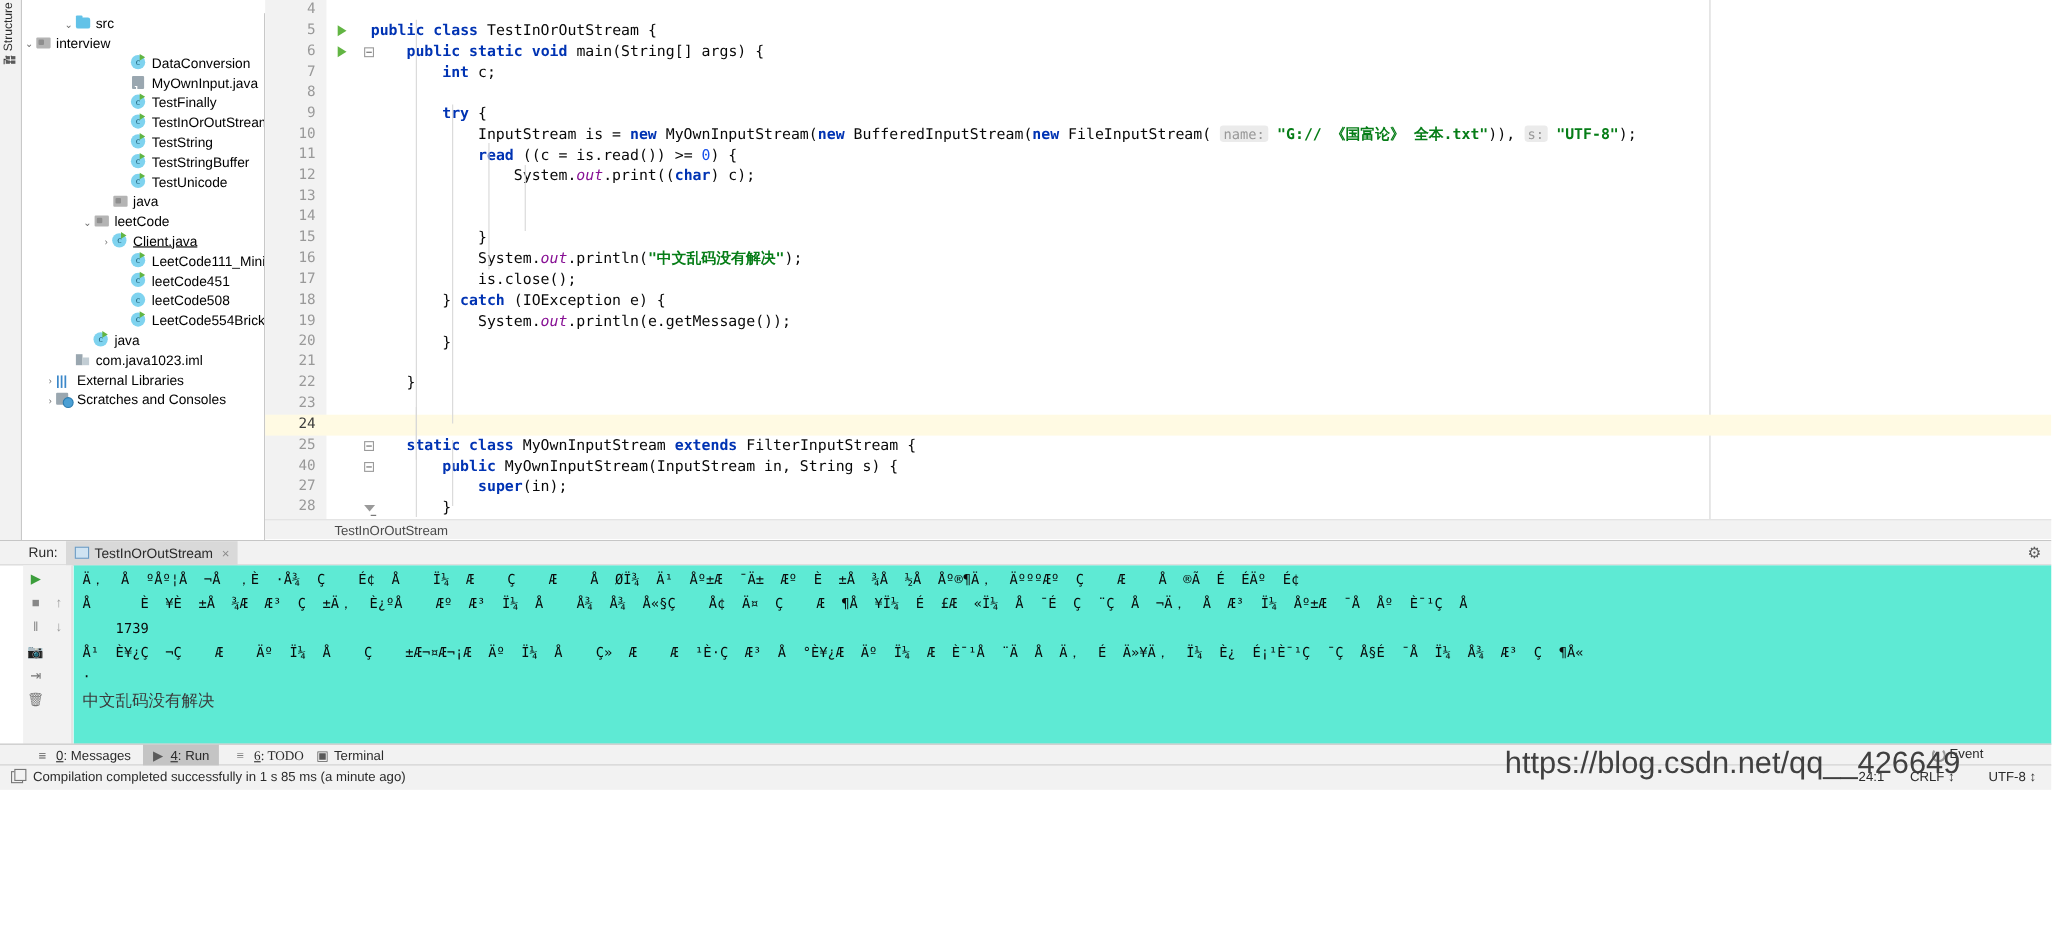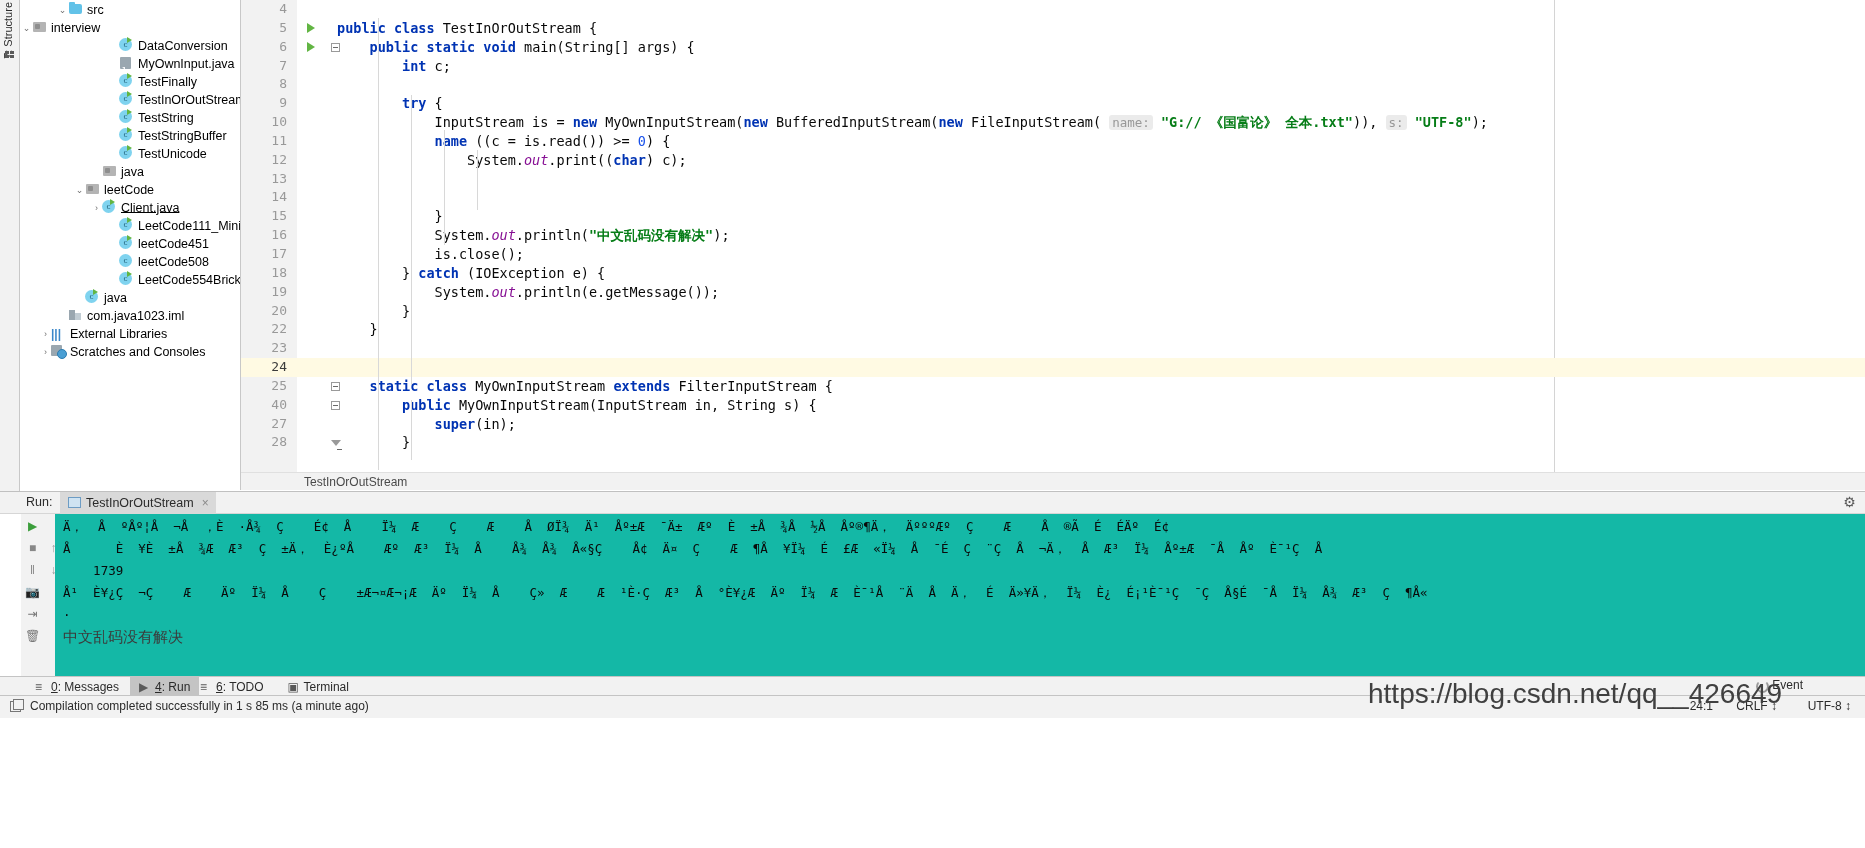--- a/index.html
+++ b/index.html
@@ -27,21 +27,21 @@
   }
   .vlabel.structure { top: 2px; left: 2px; writing-mode: vertical-rl; transform: rotate(180deg); width: 16px;}
   .vlabel.favorites { bottom: 62px; left: 2px; width: 16px; }
   .vdots {
     position: absolute; left: 5px; top: 48px; width: 10px; height: 8px;
   }
   .vstar { position: absolute; left: 3px; bottom: 8px; font-size: 13px; color: #5a5a5a; }
 
   
   .tree {
-    position: absolute; left: 21px; top: 0; width: 220px; height: 490px;
+    position: absolute; left: 21px; top: 12px; width: 220px; height: 490px;
     background: #ffffff; border-right: 1px solid #c8c8c8;
     overflow: hidden;
   }
   .trow {
     position: relative; height: 18px; line-height: 18px;
     white-space: nowrap; font-size: 12.5px; color: #000;
     padding-right: 2px;
   }
   .twist {
     display: inline-block; width: 11px; text-align: center;
@@ -232,22 +232,22 @@
   .runsidebar {
     position: absolute; left: 21px; top: 22px; width: 45px; height: 163px;
     background: #f2f2f2; border-right: 1px solid #d6d6d6;
   }
   .rb {
     position: absolute; width: 17px; height: 17px; text-align: center;
     line-height: 17px; font-size: 12px; color: #5a5a5a;
   }
 
   .console {
-    position: absolute; left: 55px; top: 22px; right: 0; height: 163px;
-    background: #14b8a6; overflow: hidden;
+    position: absolute; left: 67px; top: 22px; right: 0; height: 163px;
+    background: #5eead4; overflow: hidden;
     font-family: "DejaVu Sans Mono", monospace;
     font-size: 12.5px; color: #0a0a0a;
     padding-left: 8px; padding-top: 2px;
     line-height: 22px;
     white-space: pre;
   }
   .console .zh {
     font-family: "DejaVu Sans", sans-serif;
     color: #3b3b3b; font-size: 15px;
   }
@@ -339,30 +339,31 @@
     <div class="gutter-icons"></div>
     <div class="caret-col"></div>
     <div class="codearea" id="code-host">
         <div class="cline"><span class="num">4</span><span class="code"></span></div>
         <div class="cline"><span class="num">5</span><span class="runmark"></span><span class="code"><span class="kw">public</span><span class="plain"> </span><span class="kw">class</span><span class="plain"> TestInOrOutStream {</span></span></div>
         <div class="cline"><span class="num">6</span><span class="runmark"></span><span class="foldmark"></span><span class="code"><span class="plain">    </span><span class="kw">public</span><span class="plain"> </span><span class="kw">static</span><span class="plain"> </span><span class="kw">void</span><span class="plain"> main(String[] args) {</span></span></div>
         <div class="cline"><span class="num">7</span><span class="code"><span class="plain">        </span><span class="kw">int</span><span class="plain"> c;</span></span></div>
         <div class="cline"><span class="num">8</span><span class="code"></span></div>
         <div class="cline"><span class="num">9</span><span class="code"><span class="plain">        </span><span class="kw">try</span><span class="plain"> {</span></span></div>
         <div class="cline"><span class="num">10</span><span class="code"><span class="plain">            InputStream is = </span><span class="kw">new</span><span class="plain"> MyOwnInputStream(</span><span class="kw">new</span><span class="plain"> BufferedInputStream(</span><span class="kw">new</span><span class="plain"> FileInputStream(</span><span class="plain"> </span><span class="hint">name:</span><span class="plain"> </span><span class="str">"G:// 《国富论》 全本.txt"</span><span class="plain">)), </span><span class="hint">s:</span><span class="plain"> </span><span class="str">"UTF-8"</span><span class="plain">);</span></span></div>
-        <div class="cline"><span class="num">11</span><span class="code"><span class="plain">            </span><span class="kw">name</span><span class="plain"> ((c = is.read()) &gt;= </span><span class="num2">0</span><span class="plain">) {</span></span></div>
+        <div class="cline"><span class="num">11</span><span class="code"><span class="plain">            </span><span class="kw">read</span><span class="plain"> ((c = is.read()) &gt;= </span><span class="num2">0</span><span class="plain">) {</span></span></div>
         <div class="cline"><span class="num">12</span><span class="code"><span class="plain">                System.</span><span class="fld">out</span><span class="plain">.print((</span><span class="kw">char</span><span class="plain">) c);</span></span></div>
         <div class="cline"><span class="num">13</span><span class="code"></span></div>
         <div class="cline"><span class="num">14</span><span class="code"></span></div>
         <div class="cline"><span class="num">15</span><span class="code"><span class="plain">            }</span></span></div>
         <div class="cline"><span class="num">16</span><span class="code"><span class="plain">            System.</span><span class="fld">out</span><span class="plain">.println(</span><span class="str">"中文乱码没有解决"</span><span class="plain">);</span></span></div>
         <div class="cline"><span class="num">17</span><span class="code"><span class="plain">            is.close();</span></span></div>
         <div class="cline"><span class="num">18</span><span class="code"><span class="plain">        } </span><span class="kw">catch</span><span class="plain"> (IOException e) {</span></span></div>
         <div class="cline"><span class="num">19</span><span class="code"><span class="plain">            System.</span><span class="fld">out</span><span class="plain">.println(e.getMessage());</span></span></div>
         <div class="cline"><span class="num">20</span><span class="code"><span class="plain">        }</span></span></div>
+        <div class="cline"><span class="num">21</span><span class="code"></span></div>
         <div class="cline"><span class="num">22</span><span class="code"><span class="plain">    }</span></span></div>
         <div class="cline"><span class="num">23</span><span class="code"></span></div>
         <div class="cline cur"><span class="num">24</span><span class="code"></span></div>
         <div class="cline"><span class="num">25</span><span class="foldmark"></span><span class="code"><span class="plain">    </span><span class="kw">static</span><span class="plain"> </span><span class="kw">class</span><span class="plain"> MyOwnInputStream </span><span class="kw">extends</span><span class="plain"> FilterInputStream {</span></span></div>
         <div class="cline"><span class="num">40</span><span class="foldmark"></span><span class="code"><span class="plain">        </span><span class="kw">public</span><span class="plain"> MyOwnInputStream(InputStream in, String s) {</span></span></div>
         <div class="cline"><span class="num">27</span><span class="code"><span class="plain">            </span><span class="kw">super</span><span class="plain">(in);</span></span></div>
         <div class="cline"><span class="num">28</span><span class="foldmark tri" style="border-top: 6px solid rgb(154, 154, 154); top: 7px;"></span><span class="code"><span class="plain">        }</span></span></div>
       </div>
   <div class="indentline" style="left: 137px; top: 18px; height: 400px;"></div>
       <div class="indentline" style="left: 170px; top: 95px; height: 290px;"></div>
@@ -394,21 +395,21 @@
       <div class="rb" style="left:24px; top:48px; color:#999;">↓</div>
     </div>
 
     <div class="console" id="console-host"><div class="">Ä，  Å  ºÅº¦Å  ¬Å  ，È  ·Å¾  Ç    É¢  Å    Ï¼  Æ    Ç    Æ    Å  ØÏ¾  Ä¹  Åº±Æ  ¯Ä±  Æº  È  ±Å  ¾Å  ½Å  Åº®¶Ä，  ÄºººÆº  Ç    Æ    Å  ®Ã  É  ÉÄº  É¢</div><div class="">Å      È  ¥È  ±Å  ¾Æ  Æ³  Ç  ±Ä，  È¿ºÅ    Æº  Æ³  Ï¼  Å    Å¾  Å¾  Å«§Ç    Å¢  Ä¤  Ç    Æ  ¶Å  ¥Ï¼  É  £Æ  «Ï¼  Å  ¯É  Ç  ¨Ç  Å  ¬Ä，  Å  Æ³  Ï¼  Åº±Æ  ¯Å  Åº  È¯¹Ç  Å</div><div class="">    1739</div><div class="">Å¹  È¥¿Ç  ¬Ç    Æ    Äº  Ï¼  Å    Ç    ±Æ¬¤Æ¬¡Æ  Äº  Ï¼  Å    Ç»  Æ    Æ  ¹È·Ç  Æ³  Å  °È¥¿Æ  Äº  Ï¼  Æ  È¯¹Å  ¨Ä  Å  Ä，  É  Ä»¥Ä，  Ï¼  È¿  É¡¹È¯¹Ç  ¯Ç  Å§É  ¯Å  Ï¼  Å¾  Æ³  Ç  ¶Å«</div><div class="">·</div><div class=""></div><div class="zh">中文乱码没有解决</div></div>
 
   </div>
 
   <div class="toolbarbottom" id="bbar-host">
       <div class="bbtn" style="left: 26px;"><span class="bico">≡</span><u>0</u><span>: Messages</span></div>
       <div class="bbtn active" style="left: 130px;"><span class="bico">▶</span><u>4</u><span>: Run</span></div>
-      <div class="bbtn" style="left: 191px;"><span class="bico">≡</span><u>6</u><span>: TODO</span></div>
+      <div class="bbtn" style="left: 206px; font-family: Liberation Serif, serif;"><span class="bico">≡</span><u>6</u><span>: TODO</span></div>
       <div class="bbtn" style="left: 278.6px;"><span class="bico">▣</span><span>Terminal</span></div>
     </div>
 
   <div class="statusbar">
     <div class="statusicon"></div>
     <div class="statusmsg">Compilation completed successfully in 1 s 85 ms (a minute ago)</div>
     <div class="st-right" style="right:152px;">24:1</div>
     <div class="st-right" style="right:88px;margin-left:48px;"><span>CRLF</span> <span>↕</span></div>
     <div class="st-right" style="right:14px;"><span>UTF-8</span> <span>↕</span></div>
     <div class="st-right" style="right:62px; top:-18px;"><span class="spin" style="position:relative; display:inline-block; vertical-align:-2px;"></span> <span>Event</span></div>

